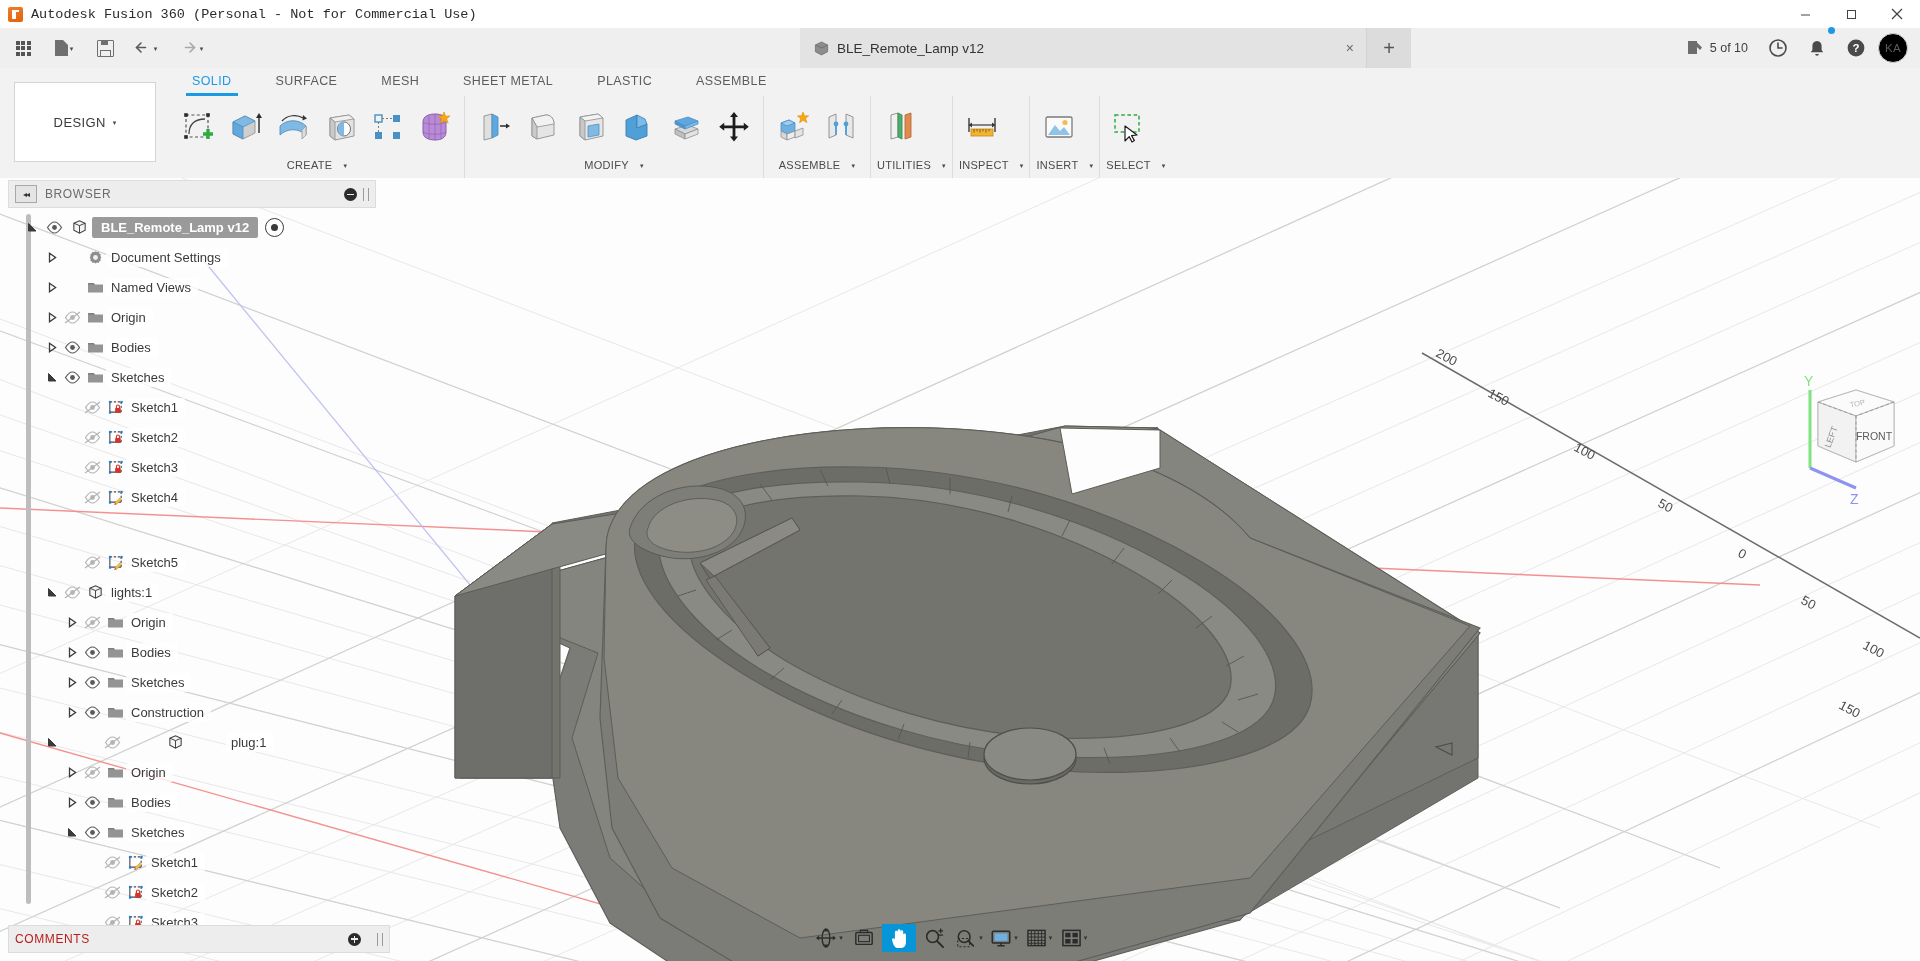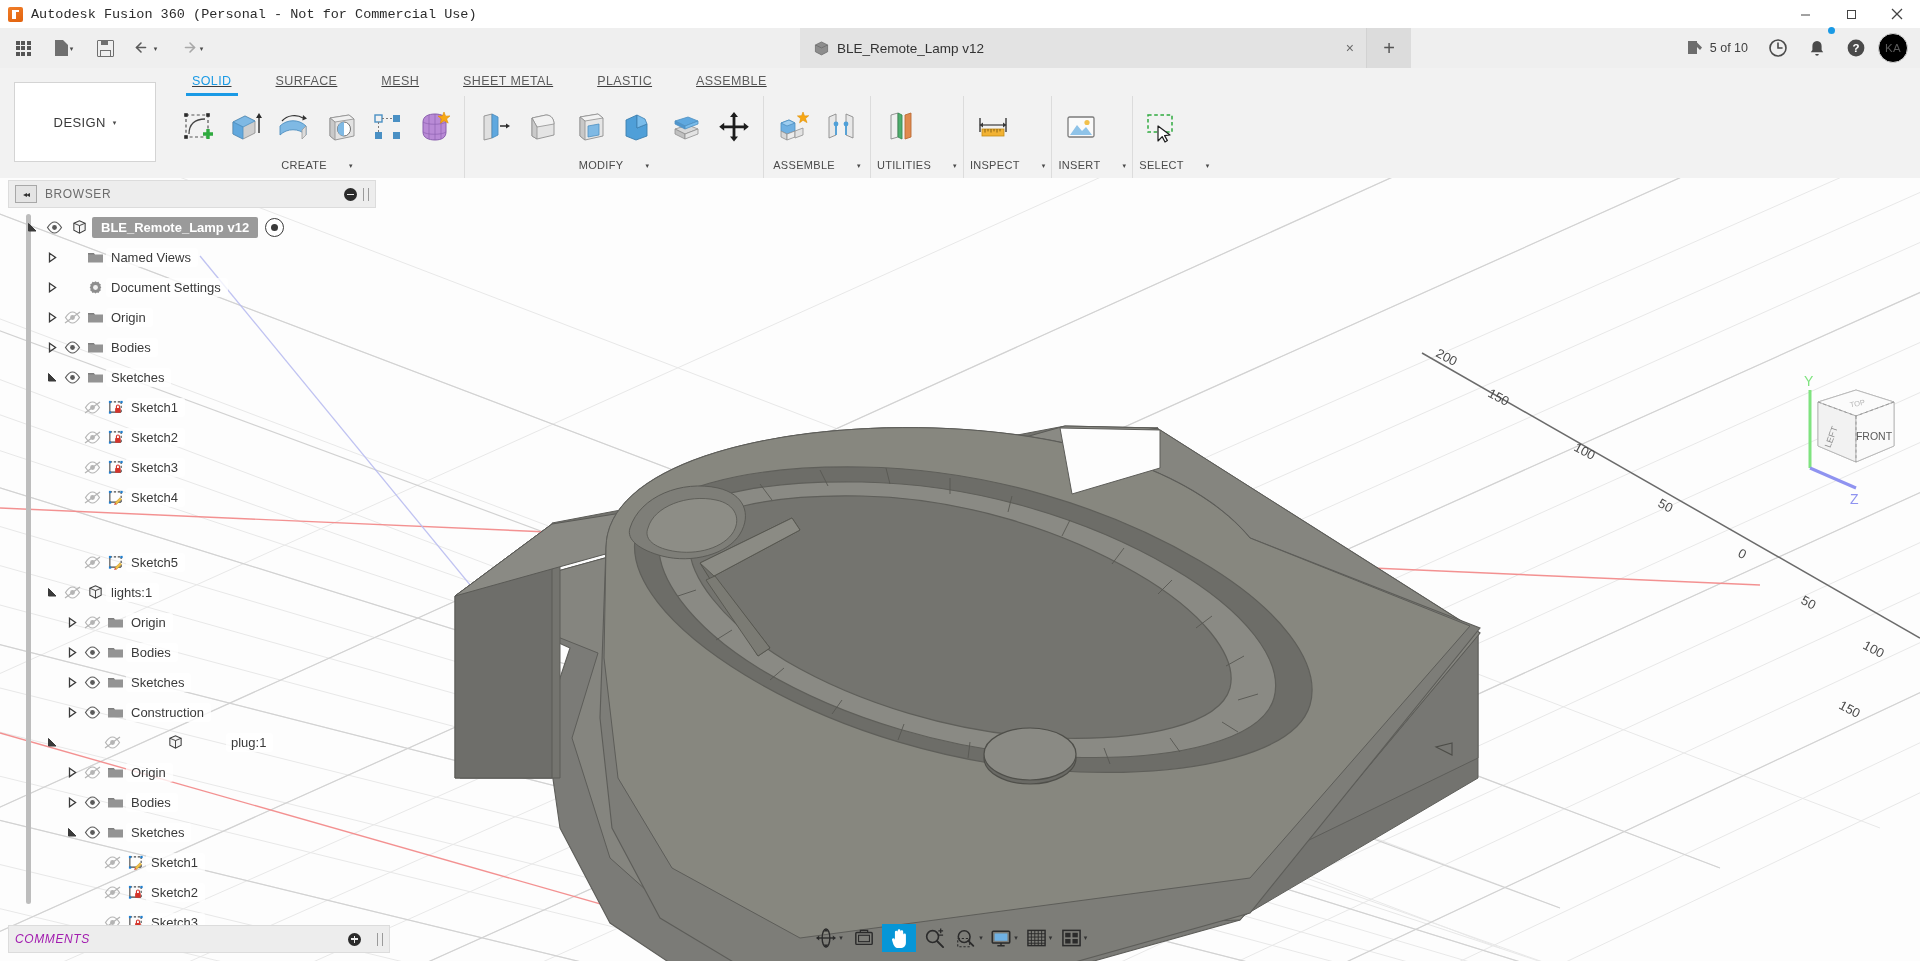--- a/index.html
+++ b/index.html
@@ -54,33 +54,33 @@
     display:flex;align-items:center;justify-content:center;font-size:11.5px;color:#5a5a5a;letter-spacing:.3px;}
   .bellwrap{position:relative;}
   .belldot{position:absolute;right:-1px;top:-1px;width:7px;height:7px;border-radius:50%;background:#1a9ae5;}
 
   
   .ribbon{position:absolute;left:0;top:68px;width:1920px;height:110px;background:#f2f2f2;
     border-bottom:1px solid #d8d8d8;}
   .designbox{position:absolute;left:14px;top:14px;width:140px;height:78px;background:#fff;
     border:1px solid #d4d4d4;display:flex;align-items:center;justify-content:center;gap:5px;}
   .designbox .dtext{font-size:13px;color:#3a3a3a;letter-spacing:.4px;}
-  .tabsrow{position:absolute;left:170px;top:0;height:26px;display:flex;align-items:center;gap:0;text-decoration:underline;}
+  .tabsrow{position:absolute;left:170px;top:0;height:26px;display:flex;align-items:center;gap:0;}
   .rtab{padding:0 22px;height:26px;line-height:26px;font-size:12.5px;color:#5c5c5c;letter-spacing:.4px;position:relative;}
   .rtab.active{color:#1a9ae5;}
   .rtab.active:after{content:"";position:absolute;left:16px;right:16px;bottom:-2px;height:3px;background:#1a9ae5;}
 
   .panels{position:absolute;left:170px;top:28px;right:0;height:82px;display:flex;align-items:flex-start;}
   .panel{display:flex;flex-direction:column;height:82px;position:relative;padding:0 6px;}
   .panel + .panel{border-left:1px solid #dcdcdc;}
   .picons{display:flex;align-items:flex-end;gap:2px;height:56px;padding-top:2px;}
   .pbtn{width:44px;height:54px;display:flex;align-items:center;justify-content:center;}
   .pbtn.lg{width:46px;}
   .plabel{height:22px;display:flex;align-items:center;justify-content:center;font-size:11px;
-    color:#4a4a4a;letter-spacing:.3px;gap:20px;white-space:nowrap;}
+    color:#4a4a4a;letter-spacing:.3px;gap:9px;white-space:nowrap;}
 
   
   .browser{position:absolute;left:8px;top:180px;width:368px;}
   .bhead{height:26px;background:#ededed;border:1px solid #dcdcdc;display:flex;align-items:center;
     padding:0 6px;gap:8px;}
   .collapsebtn{width:20px;height:16px;border:1px solid #a8a8a8;background:#e4e4e4;
     display:flex;align-items:center;justify-content:center;font-size:8px;color:#333;letter-spacing:-1px;}
   .bhead .btitle{font-size:12px;color:#6c6c6c;letter-spacing:.6px;}
   .bhead .bright{margin-left:auto;display:flex;align-items:center;gap:6px;}
   .minusc{width:13px;height:13px;border-radius:50%;background:#2b2b2b;position:relative;}
@@ -99,21 +99,21 @@
   .node.root .nlabel{background:#9a9a9a;color:#fff;font-weight:bold;padding:3px 9px;}
   .node.root{gap:2px;}
   .radio{width:17px;height:17px;border-radius:50%;background:#fff;border:1.6px solid #3a3a3a;
     display:flex;align-items:center;justify-content:center;margin-left:5px;}
   .radio:after{content:"";width:7px;height:7px;border-radius:50%;background:#3a3a3a;}
   .sk{width:22px;height:30px;display:flex;align-items:center;justify-content:center;}
 
   
   .comments{position:absolute;left:8px;top:925px;width:368px;height:26px;background:#ededed;
     border:1px solid #dcdcdc;display:flex;align-items:center;padding:0 6px;gap:8px;}
-  .comments .ctitle{font-size:12px;color:#a21caf;letter-spacing:.6px;font-style:italic;}
+  .comments .ctitle{font-size:12px;color:#b91c1c;letter-spacing:.6px;}
   .plusc{width:13px;height:13px;border-radius:50%;background:#2b2b2b;position:relative;margin-left:auto;}
   .plusc:after{content:"";position:absolute;left:3px;top:5.8px;width:7px;height:1.6px;background:#ededed;}
   .plusc:before{content:"";position:absolute;left:5.7px;top:3px;width:1.6px;height:7px;background:#ededed;}
 
   
   .viewport{position:absolute;left:0;top:178px;width:1920px;height:783px;background:#fdfdfd;overflow:hidden;}
   .vp-svg{position:absolute;left:0;top:0;}
 
   
   .navbar{position:absolute;left:812px;top:923px;height:30px;display:flex;align-items:center;gap:1px;}
@@ -681,41 +681,41 @@
           <span class="radio"></span>
         </div>
         <div class="node" style="padding-left: 36px;">
           <div class="arrow">
             <svg width="11" height="11" viewBox="0 0 11 11">
               <path d="M2.5 1.2 L8.6 5.5 L2.5 9.8 Z" fill="none" stroke="#3a3a3a" stroke-width="1.3"></path>
             </svg>
           </div>
           <div class="eye"></div>
           <div class="folder">
+            <svg width="15" height="15" viewBox="0 0 16 16">
+              <path d="M8 1.4 l1.5 1 l1.8 -.5 l.7 1.7 l1.6 1 l-.4 1.8 l1 1.5 l-1 1.5 l.4 1.8 l-1.6 1 l-.7 1.7 l-1.8 -.5 l-1.5 1 l-1.5 -1 l-1.8 .5 l-.7 -1.7 l-1.6 -1 l.4 -1.8 l-1 -1.5 l1 -1.5 l-.4 -1.8 l1.6 -1 l.7 -1.7 l1.8 .5 z" fill="#8d8d8d"></path>
+              <circle cx="8" cy="8" r="2.6" fill="#f0f0f0"></circle>
+            </svg>
+          </div>
+          <span class="nlabel">Document Settings</span>
+        </div>
+        <div class="node" style="padding-left: 36px;">
+          <div class="arrow">
+            <svg width="11" height="11" viewBox="0 0 11 11">
+              <path d="M2.5 1.2 L8.6 5.5 L2.5 9.8 Z" fill="none" stroke="#3a3a3a" stroke-width="1.3"></path>
+            </svg>
+          </div>
+          <div class="eye"></div>
+          <div class="folder">
             <svg width="17" height="14" viewBox="0 0 17 14">
               <path d="M1 3 L1 12.5 H16 V4.5 H8 L6.6 3 Z" fill="#949494"></path>
               <path d="M1 3 H6.6 L8 4.5 H1 Z" fill="#7e7e7e"></path>
             </svg>
           </div>
           <span class="nlabel">Named Views</span>
-        </div>
-        <div class="node" style="padding-left: 36px;">
-          <div class="arrow">
-            <svg width="11" height="11" viewBox="0 0 11 11">
-              <path d="M2.5 1.2 L8.6 5.5 L2.5 9.8 Z" fill="none" stroke="#3a3a3a" stroke-width="1.3"></path>
-            </svg>
-          </div>
-          <div class="eye"></div>
-          <div class="folder">
-            <svg width="15" height="15" viewBox="0 0 16 16">
-              <path d="M8 1.4 l1.5 1 l1.8 -.5 l.7 1.7 l1.6 1 l-.4 1.8 l1 1.5 l-1 1.5 l.4 1.8 l-1.6 1 l-.7 1.7 l-1.8 -.5 l-1.5 1 l-1.5 -1 l-1.8 .5 l-.7 -1.7 l-1.6 -1 l.4 -1.8 l-1 -1.5 l1 -1.5 l-.4 -1.8 l1.6 -1 l.7 -1.7 l1.8 .5 z" fill="#8d8d8d"></path>
-              <circle cx="8" cy="8" r="2.6" fill="#f0f0f0"></circle>
-            </svg>
-          </div>
-          <span class="nlabel">Document Settings</span>
         </div>
         <div class="node" style="padding-left: 36px;">
           <div class="arrow">
             <svg width="11" height="11" viewBox="0 0 11 11">
               <path d="M2.5 1.2 L8.6 5.5 L2.5 9.8 Z" fill="none" stroke="#3a3a3a" stroke-width="1.3"></path>
             </svg>
           </div>
           <div class="eye">
             <svg width="17" height="13" viewBox="0 0 17 13">
               <path d="M1.5 6.5 C4 2.6 7 1 8.5 1 C10 1 13 2.6 15.5 6.5 C13 10.4 10 12 8.5 12 C7 12 4 10.4 1.5 6.5 Z" fill="none" stroke="#b4b4b4" stroke-width="1.2"></path>

